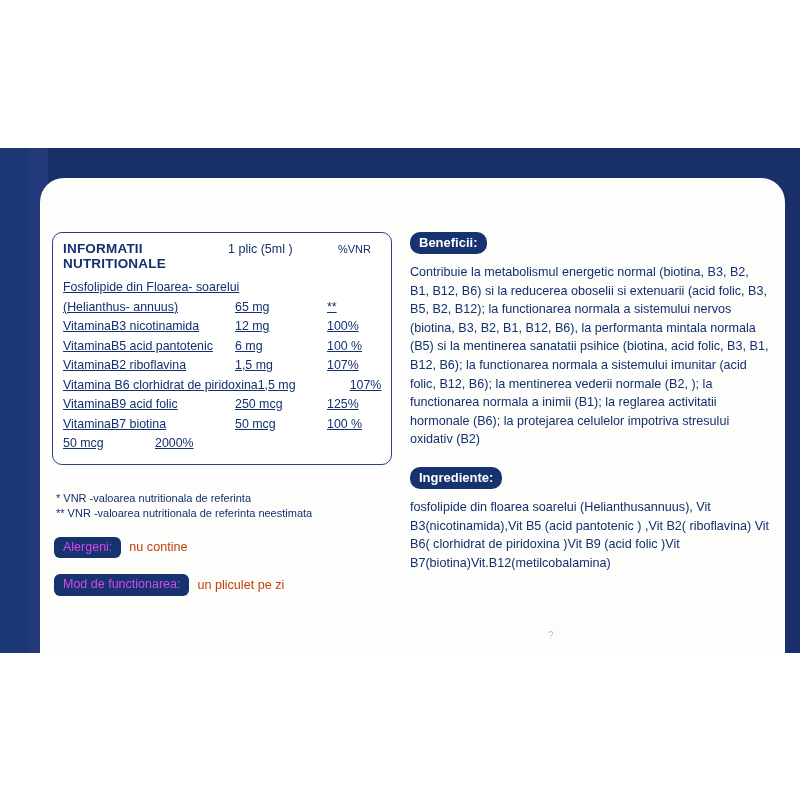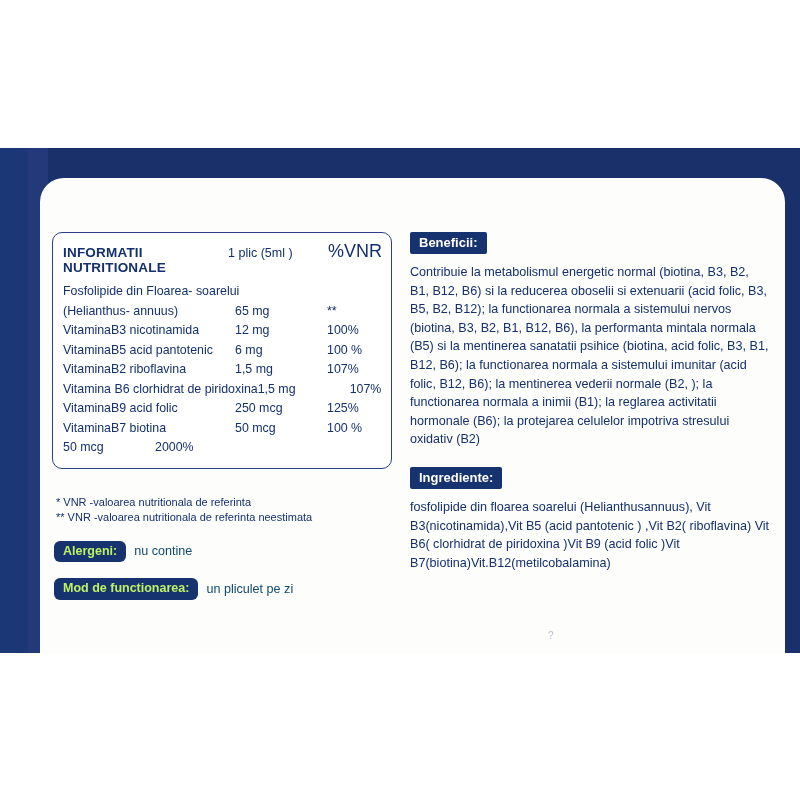--- a/index.html
+++ b/index.html
@@ -48,28 +48,29 @@
   }
   .nutri-head{
     display:flex;align-items:baseline;
     color:#14306e;
     font-weight:bold;
     font-size:13.5px;
     padding-bottom:7px;
   }
   .nutri-head .t1{flex:0 0 165px;letter-spacing:.2px;}
   .nutri-head .t2{flex:0 0 100px;font-weight:normal;font-size:12.5px;}
-  .nutri-head .t3{flex:1;text-align:right;font-weight:normal;font-size:18px;}
+  .nutri-head .t3{flex:1;text-align:center;font-weight:normal;font-size:11px;}
 
   .nutri-row{
     display:flex;align-items:flex-end;
     color:#14306e;
     font-size:12.4px;
     line-height:19.5px;
     white-space:nowrap;
+    text-decoration:underline;
   }
   .nutri-row .n{flex:0 0 172px;}
   .nutri-row .q{flex:0 0 92px;}
   .nutri-row .p{flex:1;}
 
   .footnote{
     color:#14306e;
     font-size:11px;
     line-height:15px;
     margin-top:26px;
@@ -77,42 +78,42 @@
   }
 
   .tagline{
     margin-top:16px;
     display:flex;align-items:center;gap:8px;
     padding-left:2px;
   }
   .tag{
     display:inline-block;
     background:#16326f;
-    color:#bef264;
+    color:#d946ef;
     font-size:12.5px;
-    font-weight:bold;
+    font-weight:normal;
     padding:4px 9px 5px 9px;
     border-radius:6px;
     line-height:1;
   }
-  .tag-val{color:#0c4a6e;font-size:12.6px;}
+  .tag-val{color:#c2410c;font-size:12.6px;}
 
   
   .right-col{
     position:absolute;left:410px;top:232px;width:360px;
     color:#14306e;
   }
   .sect-title{
     display:inline-block;
     background:#16326f;
     color:#ffffff;
     font-size:13px;
     font-weight:bold;
     padding:4px 9px 5px 9px;
-    border-radius:2px;
+    border-radius:10px;
     line-height:1;
   }
   .para{
     font-size:12.6px;
     line-height:18.6px;
     margin-top:9px;
     color:#14306e;
   }
   .gap{height:18px;}
 

